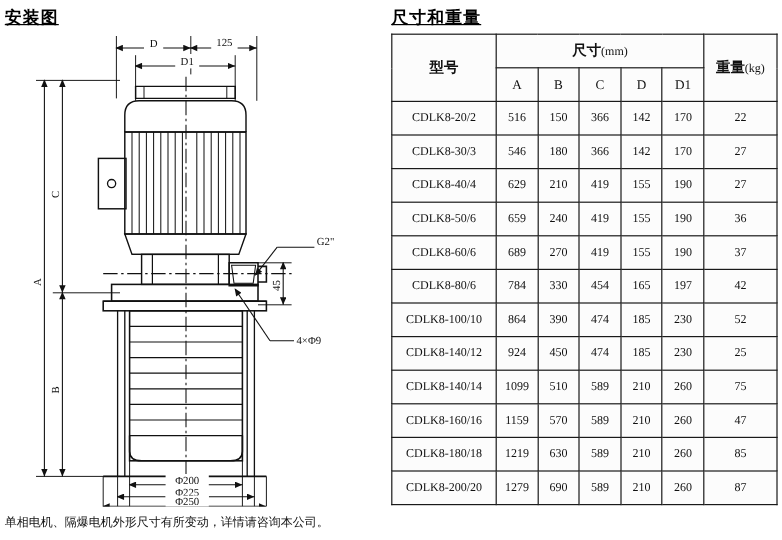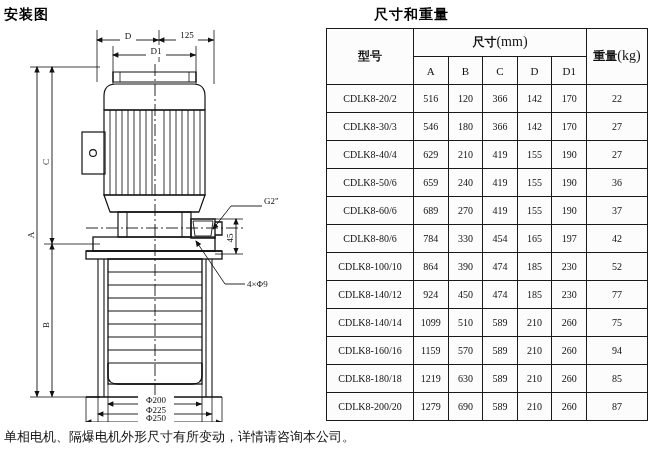--- a/index.html
+++ b/index.html
@@ -17,23 +17,24 @@
   }
 
   
   .section-title {
     position: absolute;
     font-family: "Liberation Sans", "DejaVu Sans", sans-serif;
     font-weight: bold;
     font-size: 14px;
     letter-spacing: 1px;
     color: #000;
+    text-decoration: underline;
   }
   #drawing-title { left: 4px;  top: 6px; }
-  #table-title   { left: 326px; top: 6px; margin-left: 48px; }
+  #table-title   { left: 326px; top: 6px; }
 
   
   #drawing-panel {
     position: absolute;
     left: 0; top: 22px;
     width: 320px; height: 400px;
   }
   #drawing-svg { display: block; }
 
   .dim-text {
@@ -46,21 +47,21 @@
     font-size: 9px;
     fill: #111;
   }
 
   
   #footnote {
     position: absolute;
     left: 4px;
     top: 428px;
     font-family: Liberation Serif, serif;
-    font-size: 13px;
+    font-size: 10px;
     color: #111;
     white-space: nowrap;
   }
 
   
   #spec-table-wrap {
     position: absolute;
     left: 326px;
     top: 28px;
     width: 322px;
@@ -85,21 +86,21 @@
   table.spec th {
     font-size: 11px;
   }
   th.hdr-model   { width: 86px; margin-top: 36px; }
   th.hdr-dimgrp  { }
   th.hdr-weight  { width: 60px; }
   td.c-model     { width: 86px; font-size: 10.5px; margin-top: 24px; }
   td.c-val       { width: 35px; }
   td.c-weight    { width: 60px; }
   .cn  { font-family: Liberation Mono, monospace; font-weight: bold; font-size: 12px; }
-  .unit{ font-family: "Liberation Serif", "DejaVu Serif", serif; font-weight: normal; font-size: 14px; }
+  .unit{ font-family: "Liberation Serif", "DejaVu Serif", serif; font-weight: normal; font-size: 10px; }
   .subhdr { font-size: 11px; }
 </style>
 </head>
 <body>
 
 <div class="section-title" id="drawing-title">安装图</div>
 
 <div id="drawing-panel">
   <svg id="drawing-svg" width="320" height="400" viewBox="0 0 320 400">
     <defs>
@@ -291,21 +292,21 @@
         <th class="subhdr">B</th>
         <th class="subhdr">C</th>
         <th class="subhdr">D</th>
         <th class="subhdr">D1</th>
       </tr>
     </thead>
     <tbody id="spec-table-body">
         <tr>
           <td class="c-model">CDLK8-20/2</td>
           <td class="c-val">516</td>
-          <td class="c-val">120</td>
+          <td class="c-val">150</td>
           <td class="c-val">366</td>
           <td class="c-val">142</td>
           <td class="c-val">170</td>
           <td class="c-weight">22</td>
         </tr>
         <tr>
           <td class="c-model">CDLK8-30/3</td>
           <td class="c-val">546</td>
           <td class="c-val">180</td>
           <td class="c-val">366</td>
@@ -358,39 +359,39 @@
           <td class="c-val">230</td>
           <td class="c-weight">52</td>
         </tr>
         <tr>
           <td class="c-model">CDLK8-140/12</td>
           <td class="c-val">924</td>
           <td class="c-val">450</td>
           <td class="c-val">474</td>
           <td class="c-val">185</td>
           <td class="c-val">230</td>
-          <td class="c-weight">77</td>
+          <td class="c-weight">25</td>
         </tr>
         <tr>
           <td class="c-model">CDLK8-140/14</td>
           <td class="c-val">1099</td>
           <td class="c-val">510</td>
           <td class="c-val">589</td>
           <td class="c-val">210</td>
           <td class="c-val">260</td>
           <td class="c-weight">75</td>
         </tr>
         <tr>
           <td class="c-model">CDLK8-160/16</td>
           <td class="c-val">1159</td>
           <td class="c-val">570</td>
           <td class="c-val">589</td>
           <td class="c-val">210</td>
           <td class="c-val">260</td>
-          <td class="c-weight">94</td>
+          <td class="c-weight">47</td>
         </tr>
         <tr>
           <td class="c-model">CDLK8-180/18</td>
           <td class="c-val">1219</td>
           <td class="c-val">630</td>
           <td class="c-val">589</td>
           <td class="c-val">210</td>
           <td class="c-val">260</td>
           <td class="c-weight">85</td>
         </tr>

